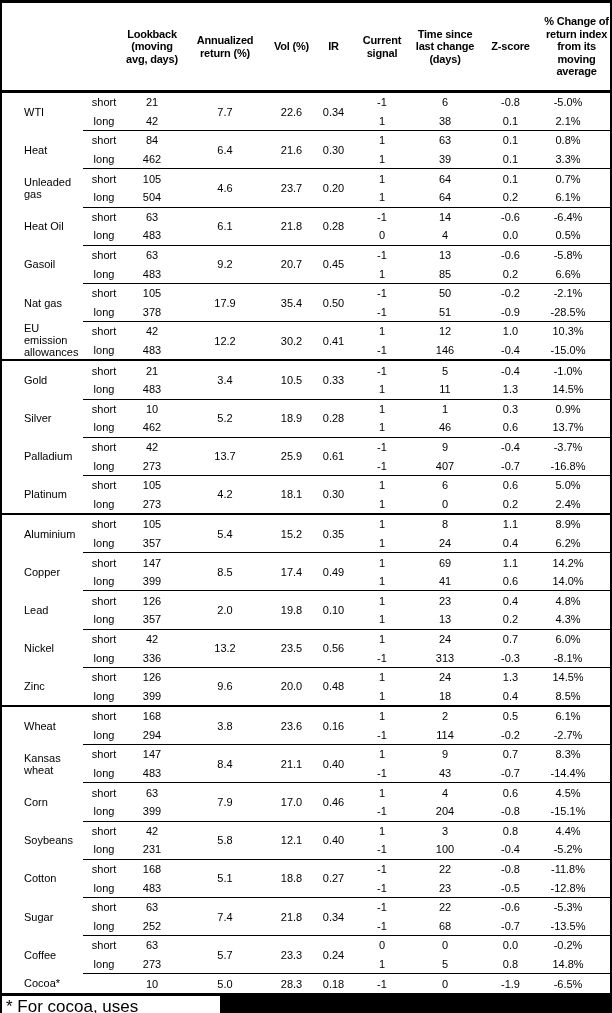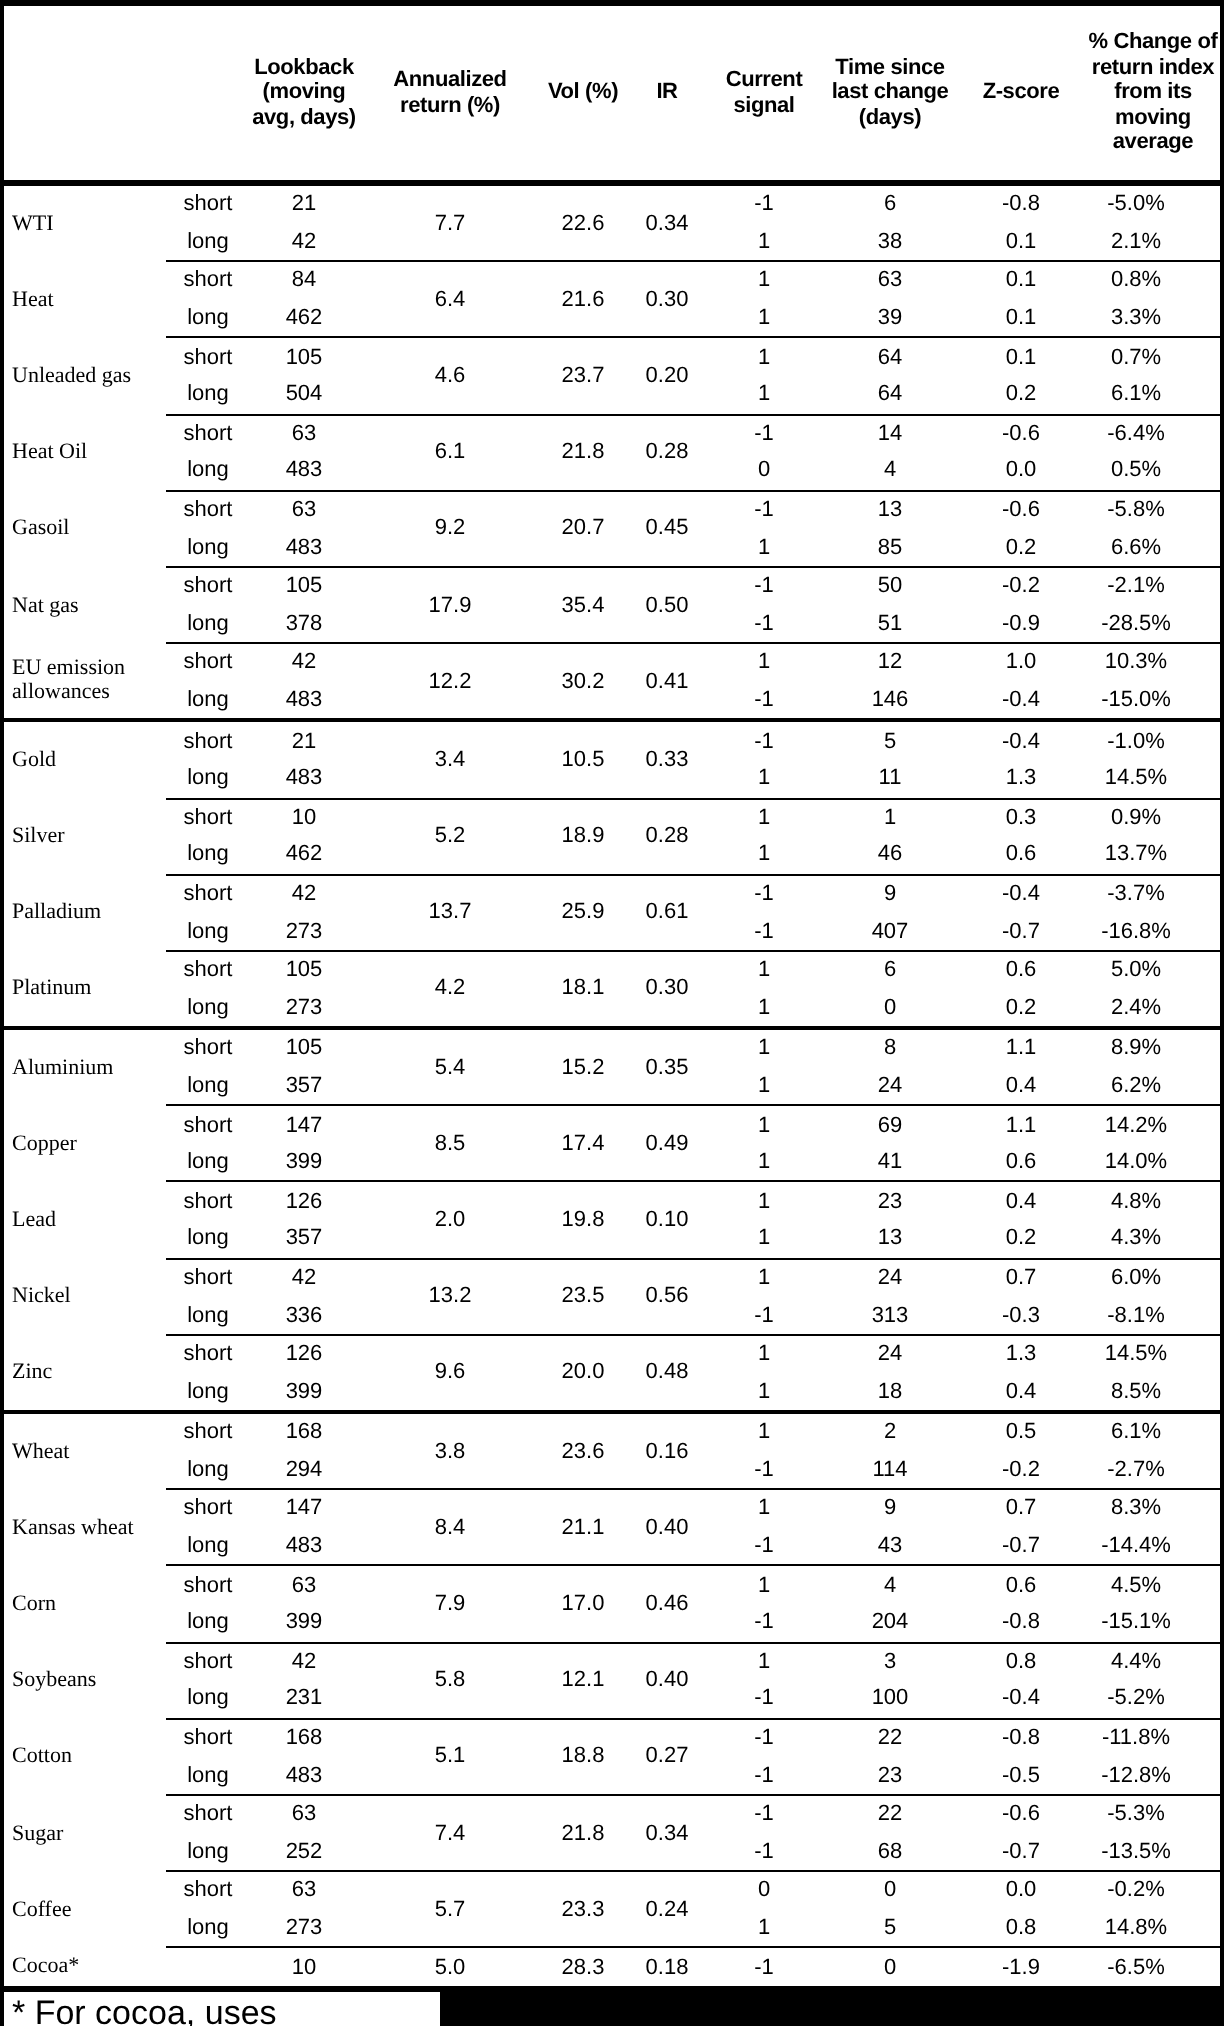--- a/index.html
+++ b/index.html
@@ -13,21 +13,21 @@
   th, td { padding: 0; color: #000; }
   thead th {
     height: 87px; font-size: 11px; font-weight: bold; line-height: 12.5px;
     text-align: center; vertical-align: middle; letter-spacing: -0.2px;
     border-bottom: 3px solid #000; padding: 0 1px;
   }
   td {
     height: 18.6px; font-size: 11px; line-height: 12px;
     text-align: center; vertical-align: middle;
   }
-  td.name { text-align: left; padding-left: 4px; font-family: Liberation Serif, serif; }
+  td.name { text-align: left; padding-left: 22px; }
   td.horizon { text-align: center; padding-left: 3px; }
   td.pct { padding-right: 17px; }
   tr.c-first td { border-top: 1px solid #000; }
   tr.c-first td.name { border-top: 0; }
   tr.group-start td, tr.group-start td.name { border-top: 2px solid #000; }
   tr.no-sep td, tr.no-sep td.name { border-top: 0; }
   .footnote-strip {
     border-top: 3px solid #000; background: #000;
     flex: 1; display: flex; align-items: stretch; min-height: 20px;
   }

